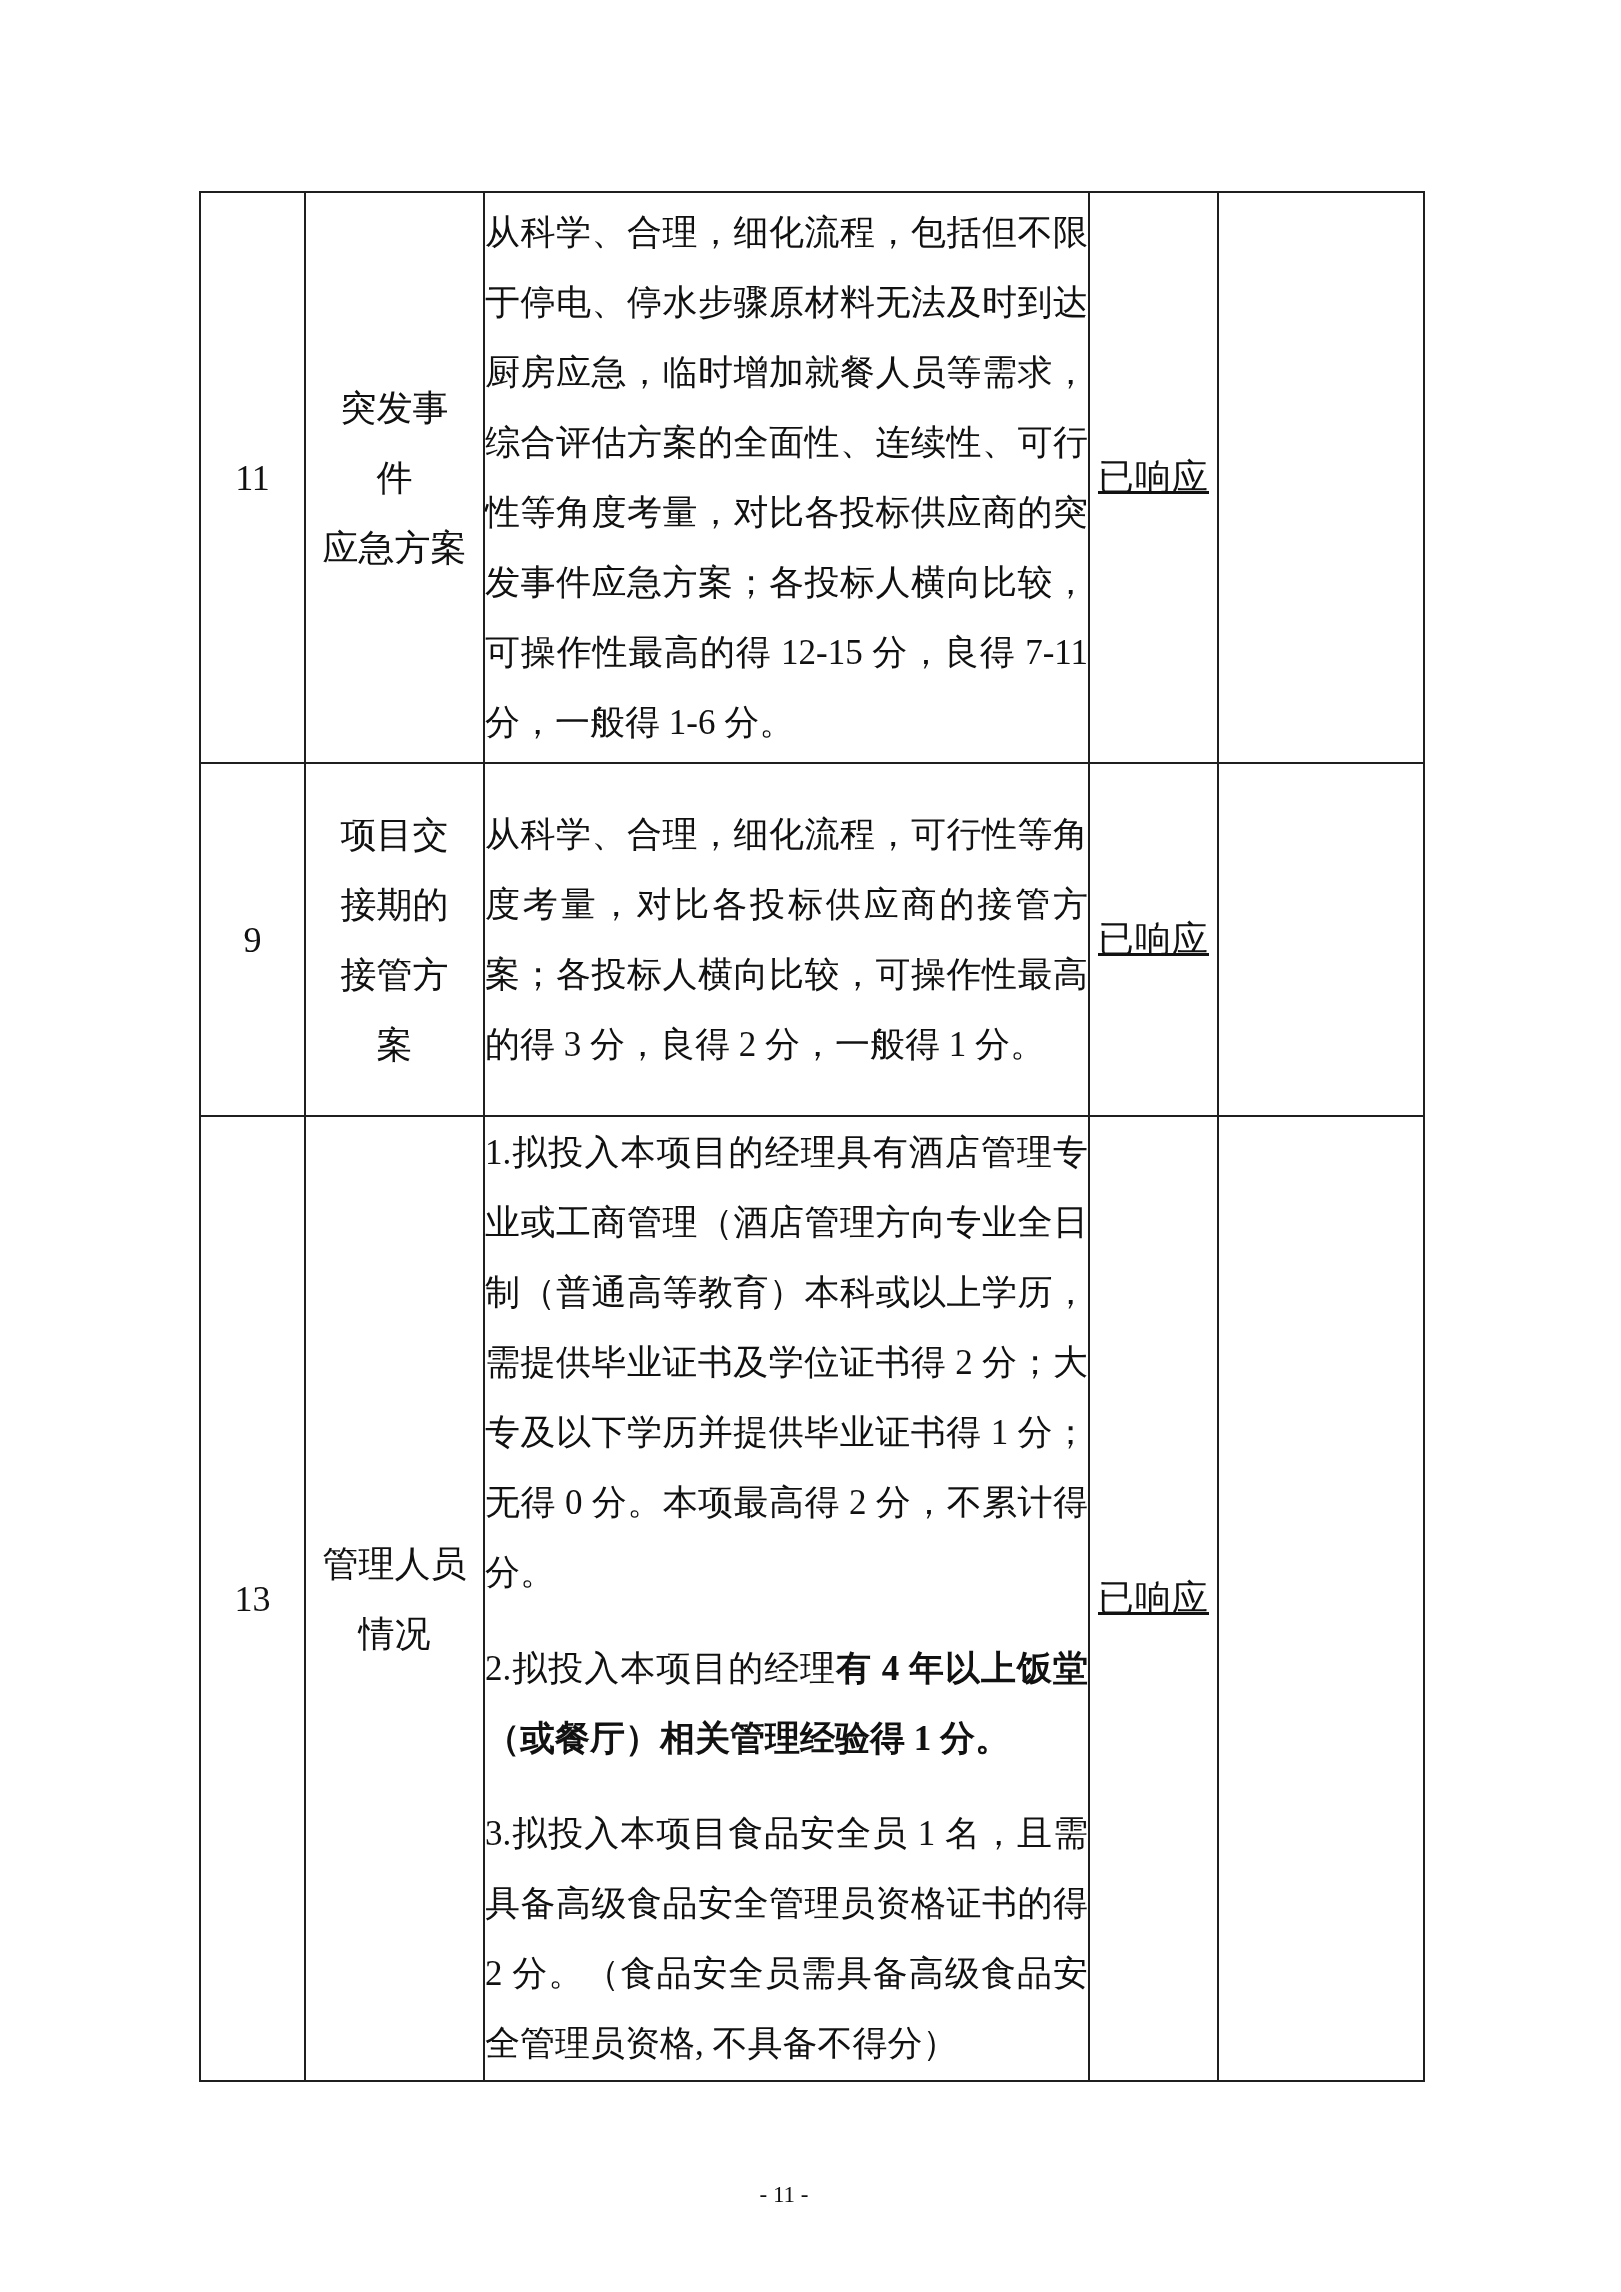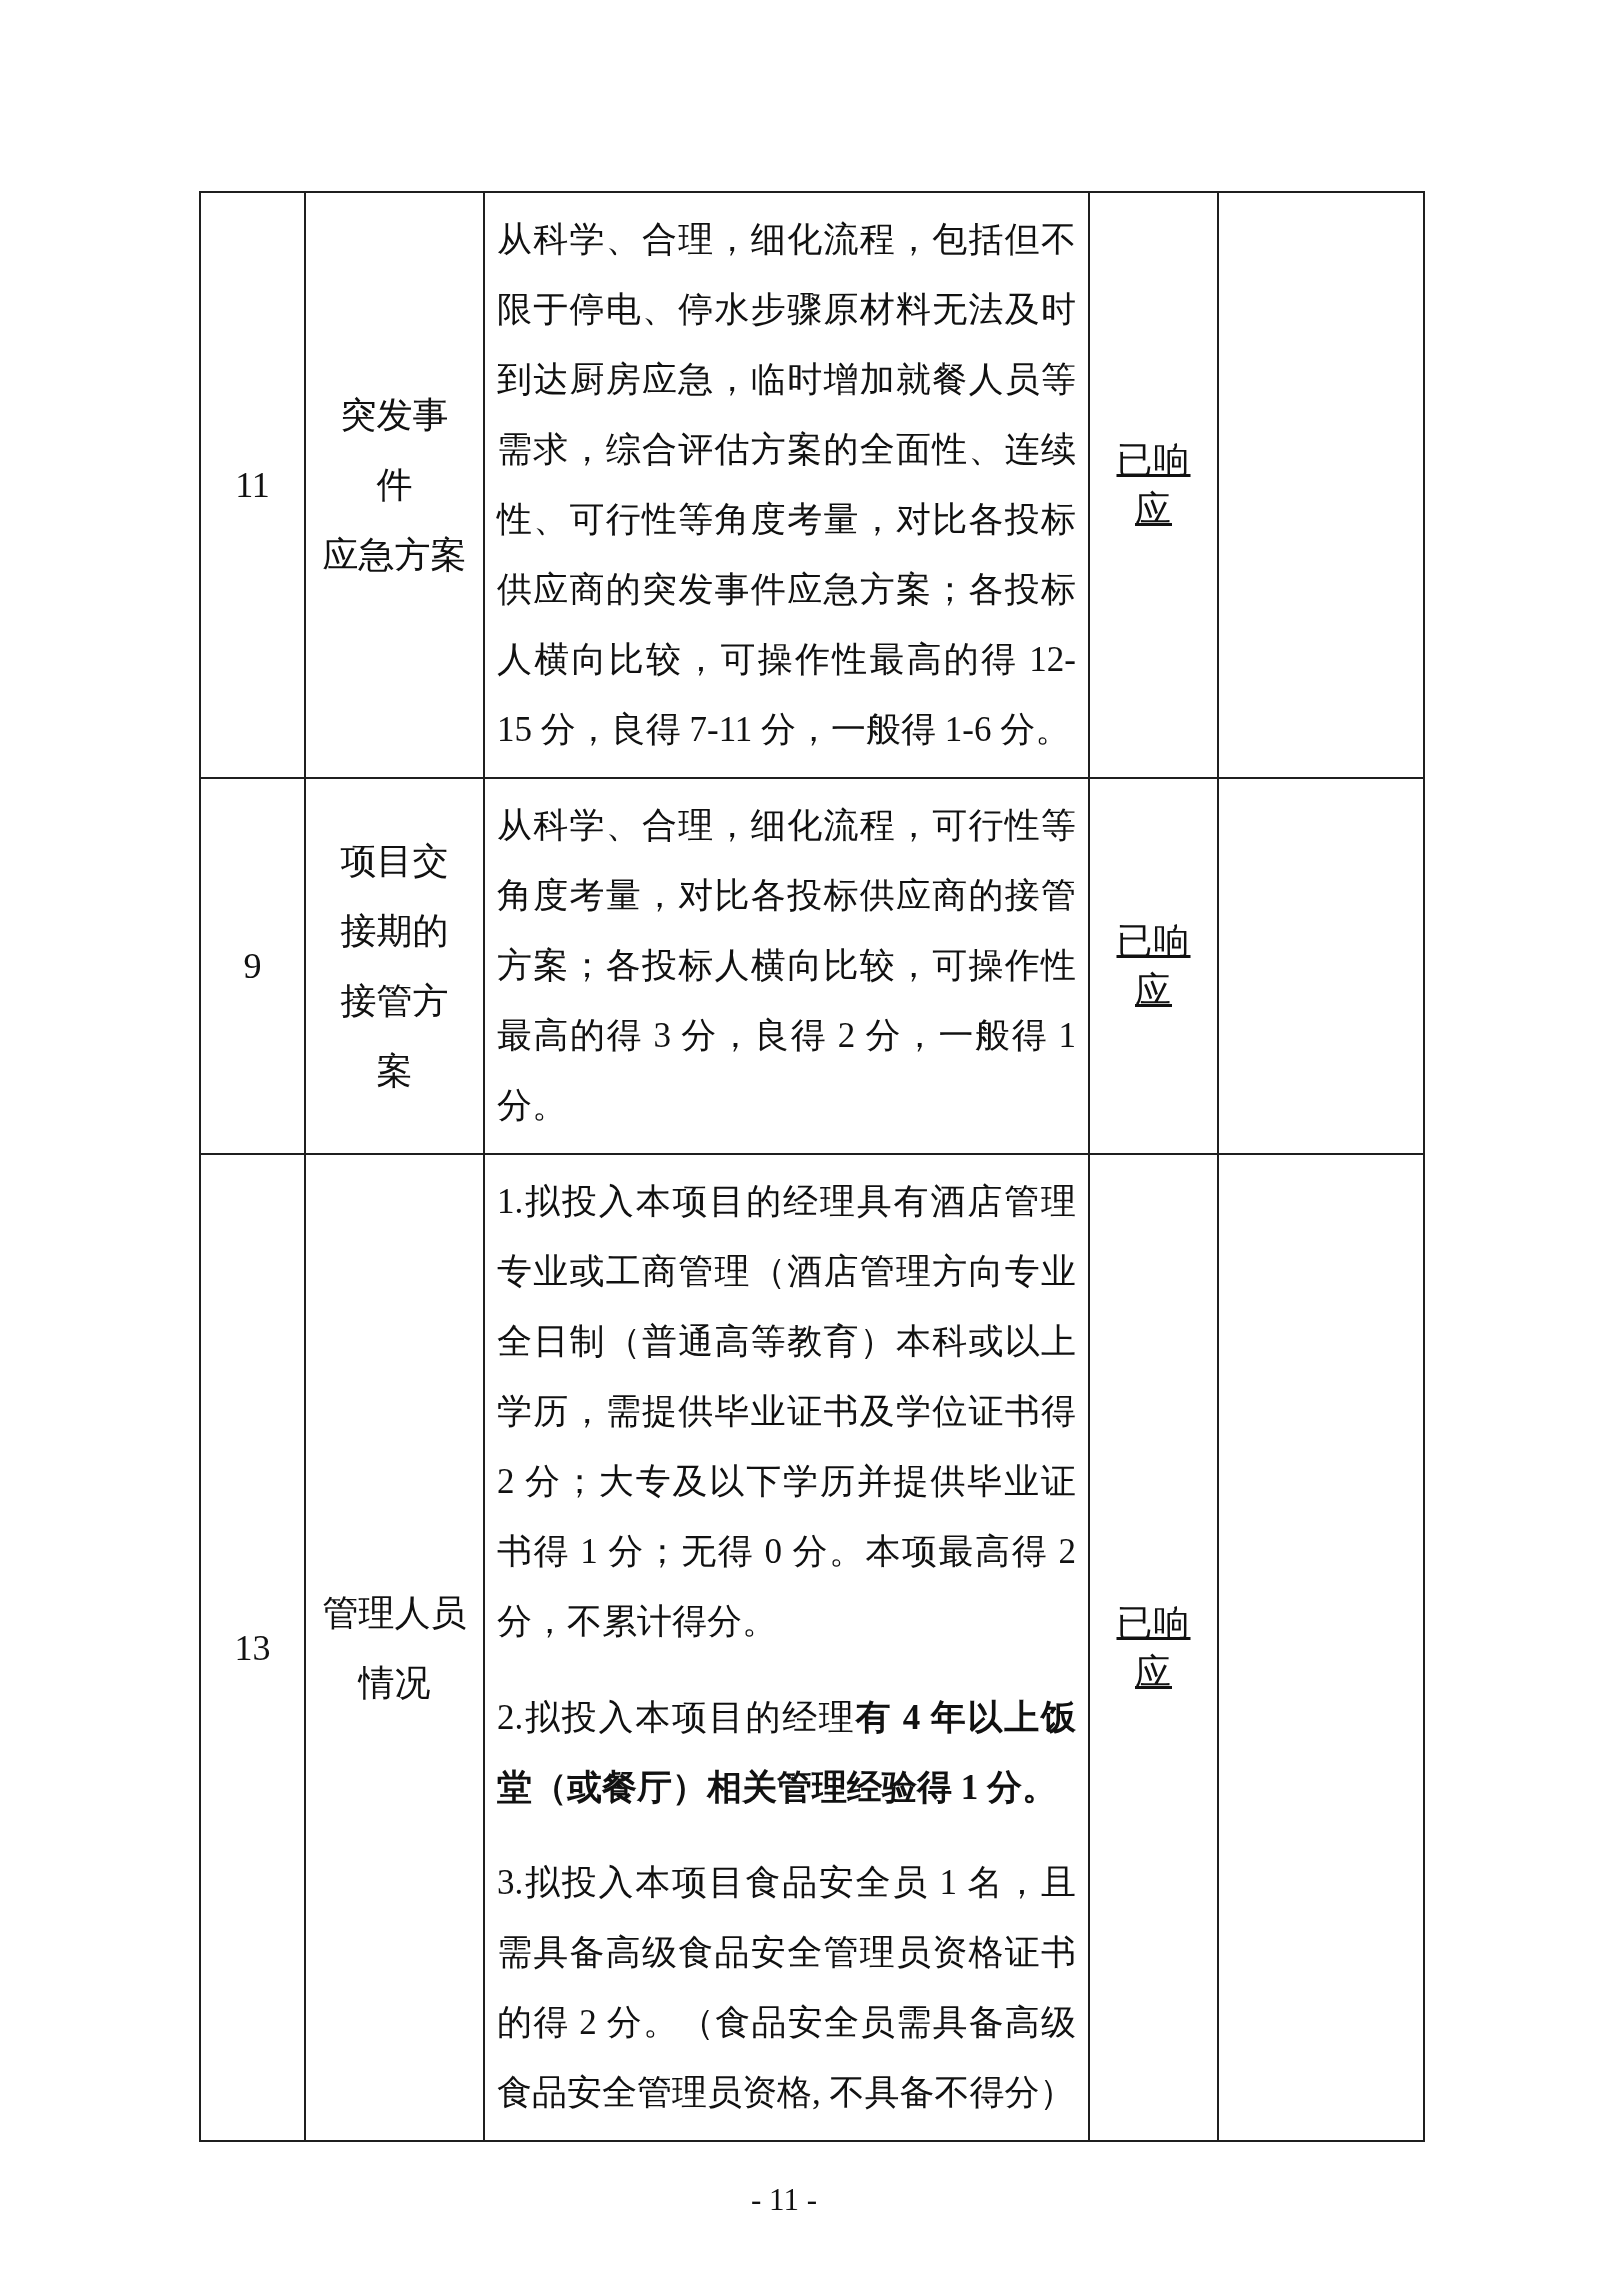--- a/index.html
+++ b/index.html
@@ -20,21 +20,21 @@
     position: absolute;
     left: 199px;
     top: 191px;
     width: 1224px;
     border-collapse: collapse;
     table-layout: fixed;
   }
   table.eval-table td {
     border: 2px solid #1f1f1f;
     vertical-align: middle;
-    padding: 12px;
+    padding: 0;
     overflow: hidden;
   }
   td.cell-num {
     text-align: center;
     font-size: 36px;
   }
   td.cell-label {
     text-align: center;
     font-weight: normal;
     font-size: 36px;
@@ -61,21 +61,21 @@
     font-size: 36px;
     letter-spacing: 1px;
     text-decoration: underline;
   }
   .page-number {
     position: absolute;
     top: 2182px;
     left: 0;
     width: 1568px;
     text-align: center;
-    font-size: 31px;
+    font-size: 23px;
     color: #111111;
   }
 </style>
 </head>
 <body>
 
 <div class="page">
   <table class="eval-table">
     <colgroup>
         <col style="width: 105px;">

